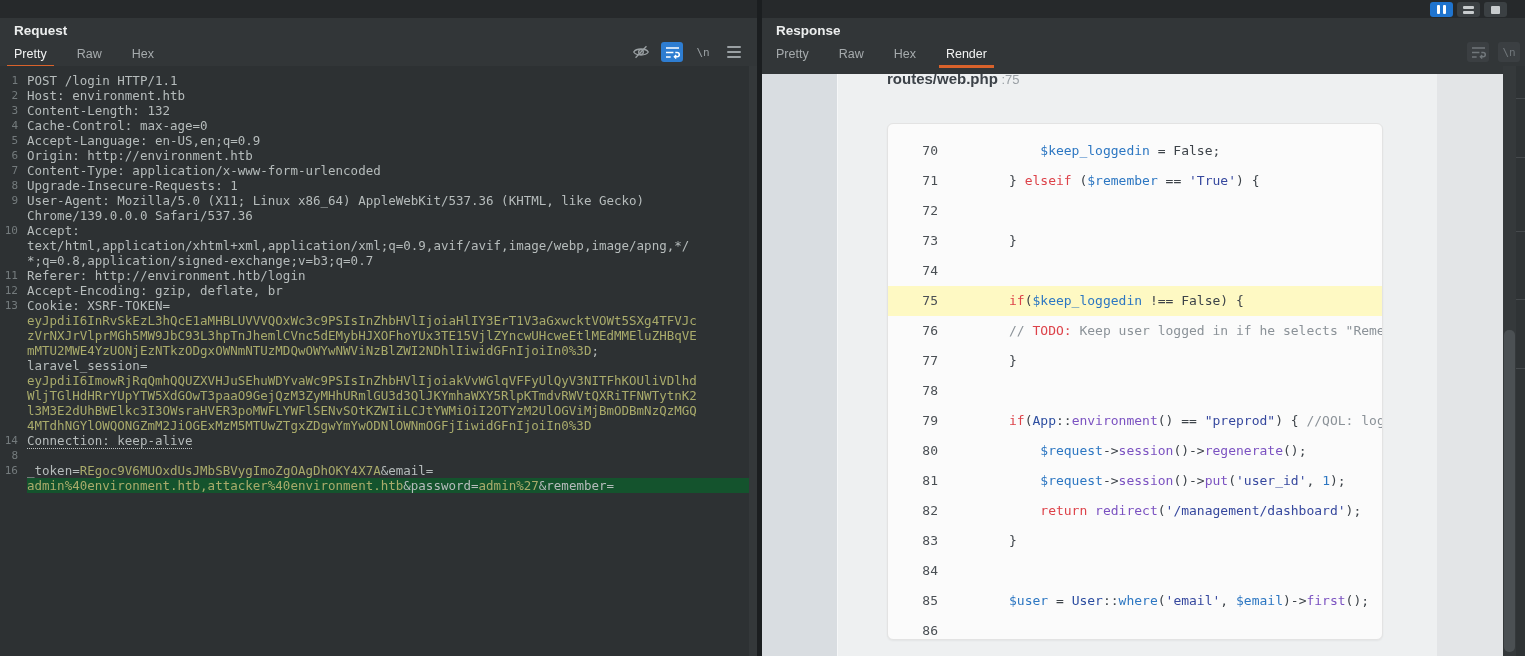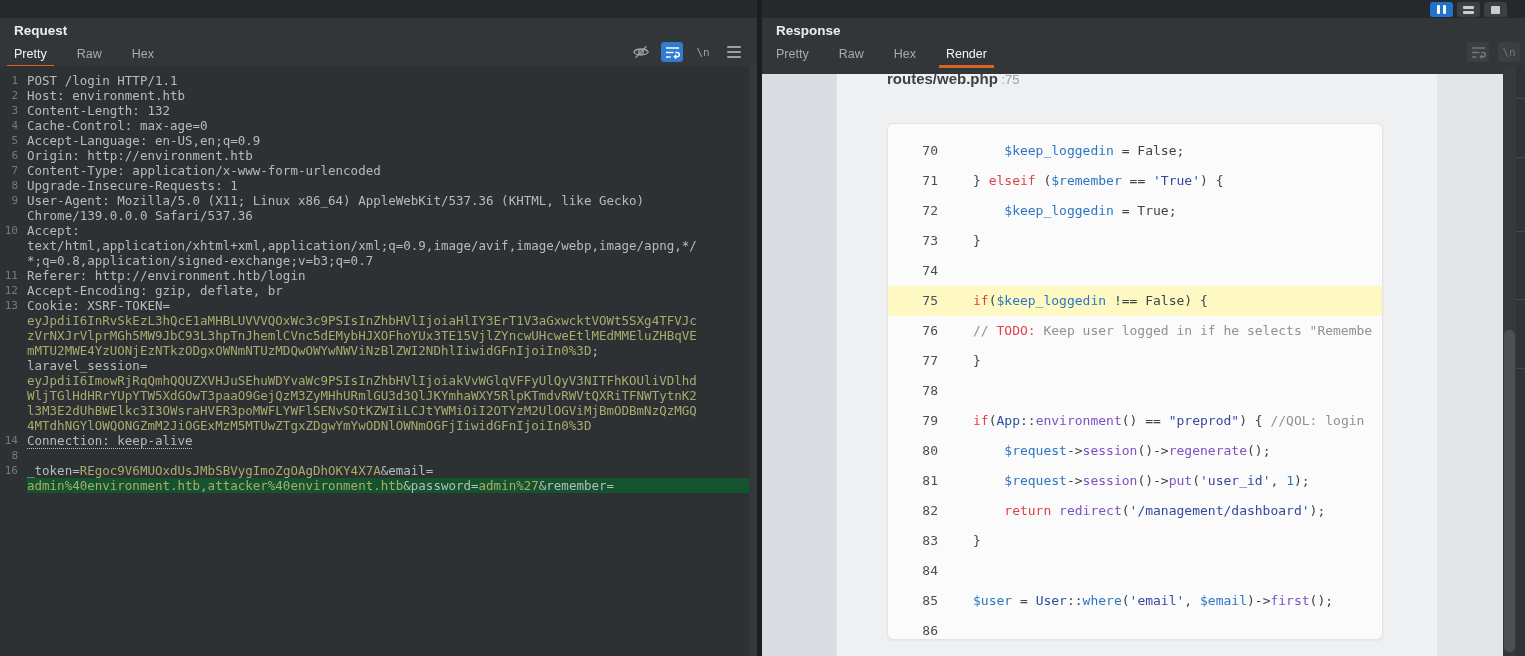--- a/index.html
+++ b/index.html
@@ -58,21 +58,21 @@
   
   .render-view{position:absolute;left:0;top:56px;width:741px;height:590px;background:#eef0f1;overflow:hidden;}
   .render-leftstrip{position:absolute;left:0;top:0;width:75px;height:590px;background:#d9dde1;border-right:1px solid #f6f7f8;}
   .render-rightstrip{position:absolute;left:675px;top:0;width:66px;height:590px;background:#e3e5e7;}
   .file-heading{position:absolute;left:125px;top:-4px;white-space:nowrap;}
   .file-name{font-size:15px;font-weight:bold;color:#3c4248;}
   .file-ref{font-size:13px;color:#9aa0a5;}
   .code-card{position:absolute;left:125px;top:49px;width:496px;height:517px;background:#fbfbfb;
              border:1px solid #e3e3e3;border-radius:6px;box-sizing:border-box;
              box-shadow:0 1px 2px rgba(0,0,0,.05);overflow:hidden;padding-top:12px;}
-  .cline{display:flex;height:30px;line-height:30px;font-size:13px;white-space:pre;}
+  .cline{display:flex;height:30px;line-height:30px;font-size:13px;white-space:pre;gap:36px;}
   .cline.hl{background:#fef9c3;}
   .cline .cn{width:50px;flex:0 0 50px;text-align:right;color:#4a4f54;user-select:none;}
   .cline .ct{margin-left:35px;}
   .c-d{color:#3d4349;} .c-var{color:#2d77c2;} .c-kw{color:#dd4249;}
   .c-str{color:#36489e;} .c-cls{color:#2c4da0;} .c-fn{color:#7b52c1;}
   .c-cm{color:#8b9298;} .c-num{color:#2d77c2;}
 
   
   .resp-scroll{position:absolute;left:741px;top:48px;width:13px;height:590px;background:#35393b;}
   .resp-thumb{position:absolute;left:1px;top:264px;width:11px;height:322px;background:#4b5053;border-radius:5px;cursor:pointer;}
@@ -181,21 +181,21 @@
       <div class="req-row">
         <span class="ln"></span>
         <span class="txt"><span class="sg-h">Chrome/139.0.0.0 Safari/537.36</span></span>
       </div>
       <div class="req-row">
         <span class="ln">10</span>
         <span class="txt"><span class="sg-h">Accept:</span></span>
       </div>
       <div class="req-row">
         <span class="ln"></span>
-        <span class="txt"><span class="sg-h">text/html,application/xhtml+xml,application/xml;q=0.9,image/avif,image/webp,image/apng,*/</span></span>
+        <span class="txt"><span class="sg-h">text/html,application/xhtml+xml,application/xml;q=0.9,avif/avif,image/webp,image/apng,*/</span></span>
       </div>
       <div class="req-row">
         <span class="ln"></span>
         <span class="txt"><span class="sg-h">*;q=0.8,application/signed-exchange;v=b3;q=0.7</span></span>
       </div>
       <div class="req-row">
         <span class="ln">11</span>
         <span class="txt"><span class="sg-h">Referer: http://environment.htb/login</span></span>
       </div>
       <div class="req-row">
@@ -292,21 +292,21 @@
 
   <div class="render-view">
     <div class="render-leftstrip"></div>
     <div class="render-rightstrip"></div>
     <div class="file-heading">
       <span class="file-name">routes/web.php</span><span class="file-ref"> :75</span>
     </div>
     <div class="code-card mono" id="code-lines">
         <div class="cline"><span class="cn">70</span><span class="ct"><span class="c-d">    </span><span class="c-var">$keep_loggedin</span><span class="c-d"> = False;</span></span></div>
         <div class="cline"><span class="cn">71</span><span class="ct"><span class="c-d">} </span><span class="c-kw">elseif</span><span class="c-d"> (</span><span class="c-var">$remember</span><span class="c-d"> == </span><span class="c-str">'True'</span><span class="c-d">) {</span></span></div>
-        <div class="cline"><span class="cn">72</span><span class="ct"><span class="c-d">    </span><span class="c-var">$keep_loggedin</span><span class="c-d"> = True;</span></span></div>
+        <div class="cline"><span class="cn">72</span></div>
         <div class="cline"><span class="cn">73</span><span class="ct"><span class="c-d">}</span></span></div>
         <div class="cline"><span class="cn">74</span><span class="ct"></span></div>
         <div class="cline hl"><span class="cn">75</span><span class="ct"><span class="c-kw">if</span><span class="c-d">(</span><span class="c-var">$keep_loggedin</span><span class="c-d"> !== False) {</span></span></div>
         <div class="cline"><span class="cn">76</span><span class="ct"><span class="c-cm">// </span><span class="c-kw">TODO:</span><span class="c-cm"> Keep user logged in if he selects "Remembe</span></span></div>
         <div class="cline"><span class="cn">77</span><span class="ct"><span class="c-d">}</span></span></div>
         <div class="cline"><span class="cn">78</span><span class="ct"></span></div>
         <div class="cline"><span class="cn">79</span><span class="ct"><span class="c-kw">if</span><span class="c-d">(</span><span class="c-cls">App</span><span class="c-d">::</span><span class="c-fn">environment</span><span class="c-d">() == </span><span class="c-str">"preprod"</span><span class="c-d">) { </span><span class="c-cm">//QOL: login</span></span></div>
         <div class="cline"><span class="cn">80</span><span class="ct"><span class="c-d">    </span><span class="c-var">$request</span><span class="c-d">-&gt;</span><span class="c-fn">session</span><span class="c-d">()-&gt;</span><span class="c-fn">regenerate</span><span class="c-d">();</span></span></div>
         <div class="cline"><span class="cn">81</span><span class="ct"><span class="c-d">    </span><span class="c-var">$request</span><span class="c-d">-&gt;</span><span class="c-fn">session</span><span class="c-d">()-&gt;</span><span class="c-fn">put</span><span class="c-d">(</span><span class="c-str">'user_id'</span><span class="c-d">, </span><span class="c-num">1</span><span class="c-d">);</span></span></div>
         <div class="cline"><span class="cn">82</span><span class="ct"><span class="c-d">    </span><span class="c-kw">return</span><span class="c-d"> </span><span class="c-fn">redirect</span><span class="c-d">(</span><span class="c-str">'/management/dashboard'</span><span class="c-d">);</span></span></div>

